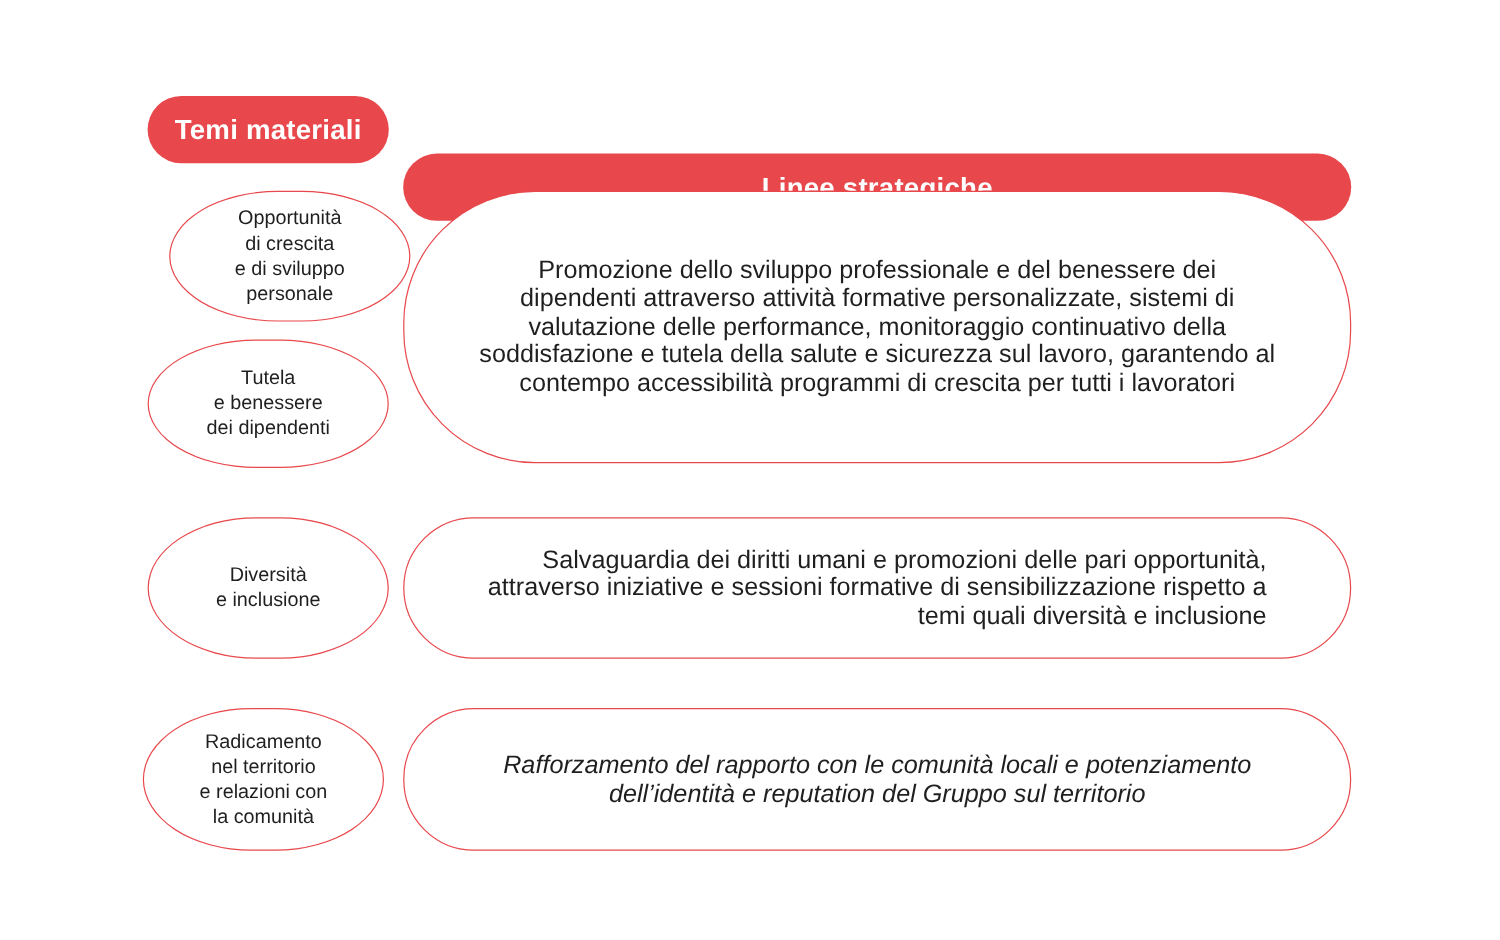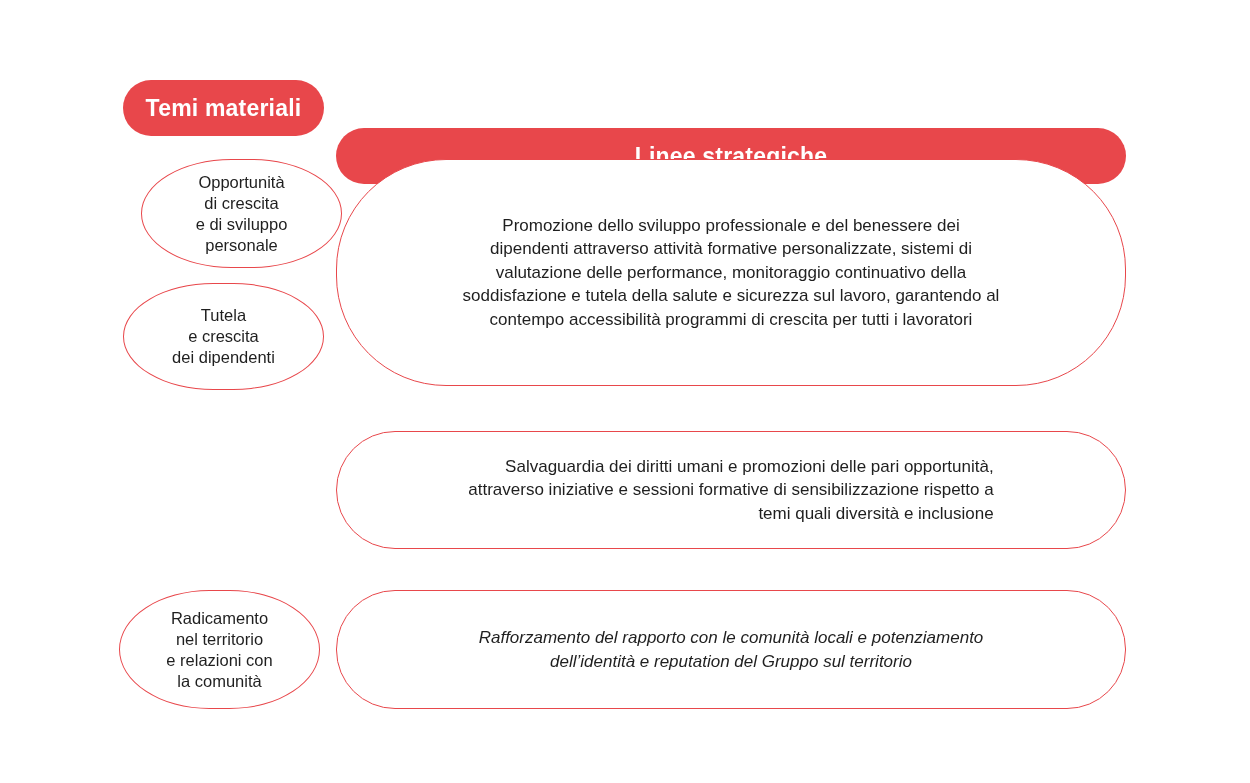--- a/index.html
+++ b/index.html
@@ -47,21 +47,21 @@
   }
   .theme-0{left:141px;top:159px;width:201px;height:109px;}
   .theme-1{left:123px;top:283px;width:201px;height:107px;}
   .theme-2{left:123px;top:431px;width:201px;height:118px;}
   .theme-3{left:119px;top:590px;width:201px;height:119px;}
 
   
   .strategy-box{
     border:1.5px solid var(--red);
     background:var(--white);
-    font-size:17px;
+    font-size:21px;
     line-height:23.5px;
     white-space:pre-line;
     color:var(--text);
     padding:10px 45px;
   }
   .strat-0{left:336px;top:159px;width:790px;height:227px;border-radius:110px;}
   .strat-1{left:336px;top:431px;width:790px;height:118px;border-radius:59px;text-align:right;}
   .strat-2{left:336px;top:590px;width:790px;height:119px;border-radius:59px;font-style:italic;}
 </style>
 </head>
@@ -72,23 +72,25 @@
   <div class="abs header-pill hdr-left">Temi materiali</div>
 
   <div class="abs header-pill hdr-right">Linee strategiche</div>
 
   <div class="abs theme-oval theme-0">Opportunità
 di crescita
 e di sviluppo
 personale</div>
 
   <div class="abs theme-oval theme-1">Tutela
-e crescita
+e benessere
 dei dipendenti</div>
 
+  <div class="abs theme-oval theme-2">Diversità
+e inclusione</div>
 
   <div class="abs theme-oval theme-3">Radicamento
 nel territorio
 e relazioni con
 la comunità</div>
 
   <div class="abs strategy-box strat-0">Promozione dello sviluppo professionale e del benessere dei
 dipendenti attraverso attività formative personalizzate, sistemi di
 valutazione delle performance, monitoraggio continuativo della
 soddisfazione e tutela della salute e sicurezza sul lavoro, garantendo al

